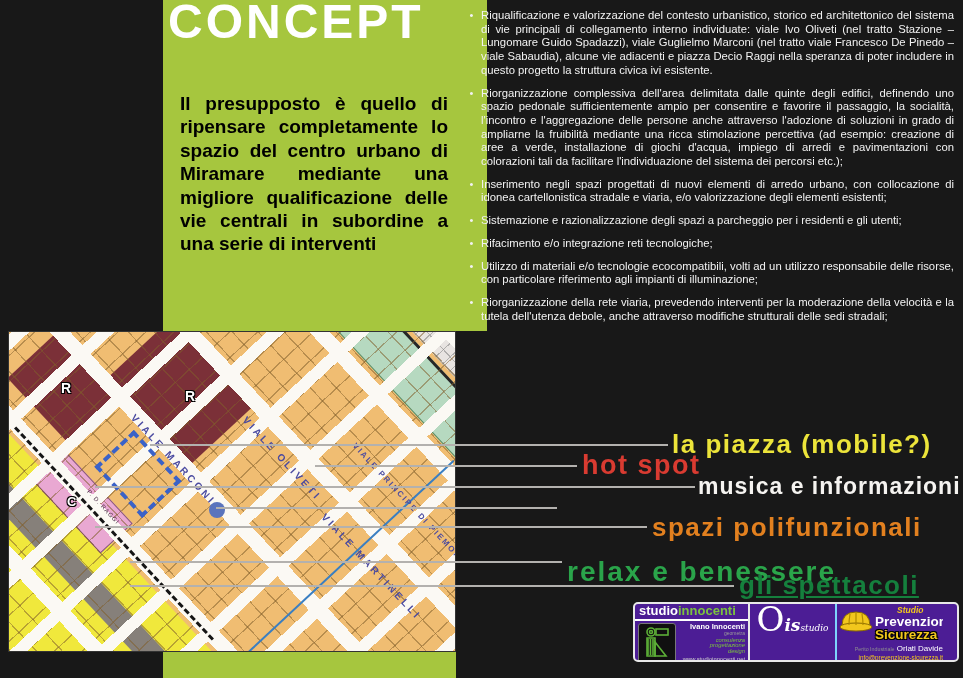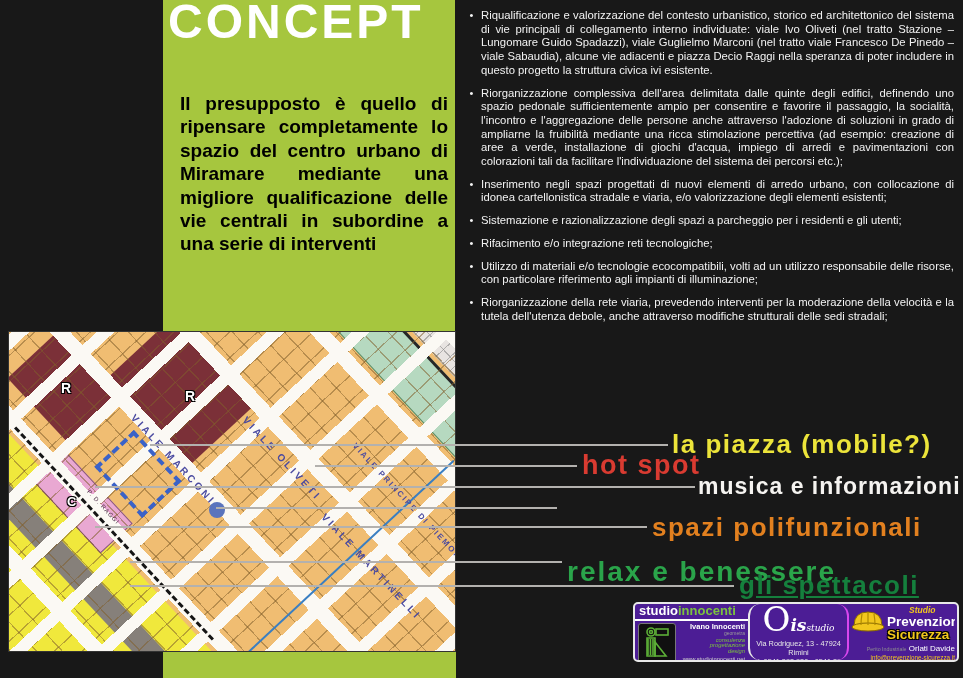--- a/index.html
+++ b/index.html
@@ -1,19 +1,19 @@
 <!DOCTYPE html>
 <html><head>
 <meta charset="utf-8">
 <style>
   html,body{margin:0;padding:0;background:#2a2a2a;}
   #stage{position:relative;width:963px;height:678px;background:#181818;overflow:hidden;
          font-family:"Liberation Sans",sans-serif;}
   
-  .green-panel{position:absolute;left:163px;top:0;width:292px;height:331px;background:#a6c63e;}
+  .green-panel{position:absolute;left:163px;top:0;width:324px;height:331px;background:#a6c63e;}
   .concept-title{position:absolute;left:5px;top:-4px;color:#fff;font-size:48px;font-weight:bold;
                  letter-spacing:3px;line-height:52px;white-space:nowrap;}
   .concept-intro{position:absolute;left:17px;top:92px;width:268px;color:#000000;font-size:19px;
                  font-weight:bold;line-height:23.4px;text-align:justify;text-align-last:left;}
   
   .bullets{position:absolute;left:462px;top:9px;width:492px;color:#f2f2f2;}
   .bullet-item{display:flex;margin-bottom:9px;font-size:11.3px;line-height:13.7px;}
   .bullet-item .dot{width:19px;flex:0 0 19px;text-align:center;font-size:11px;}
   .bullet-item .txt{flex:1;text-align:justify;text-align-last:left;}
   
@@ -69,21 +69,21 @@
   .co1{top:429px;left:672px;font-size:26px;} .co2{top:450px;left:582px;font-size:27px;}
   .co3{top:473px;left:698px;font-size:23px;letter-spacing:1px;}
   .co4{top:492px;left:562px;font-size:26px;letter-spacing:2px;}
   .co5{top:512px;left:652px;font-size:26px;} .co6{top:556px;left:567px;font-size:28px;letter-spacing:2px;}
   .co7{top:570px;left:739px;font-size:26px;}
   
   .logo-box{position:absolute;left:633px;top:602px;width:326px;height:60px;background:#4c1d95;
       border:2px solid #e8e8e8;border-radius:5px;box-sizing:border-box;display:flex;z-index:8;}
   .logo-cell{position:relative;box-sizing:border-box;overflow:hidden;}
   .cell1{width:113px;}
-  .cell2{width:101px;border-left:2px solid #e8e8e8;border-right:2px solid #d946ef;border-radius:12px;}
+  .cell2{width:89px;border-left:2px solid #e8e8e8;border-right:2px solid #7dd3fc;}
   .cell3{width:106px;}
   .c1-head{border-bottom:2px solid #fff;font-size:13px;font-weight:bold;padding:0 3px 1px 4px;line-height:14px;}
   .c1-head .w{color:#fff;} .c1-head .g{color:#7cc23f;}
   .c1-body{display:flex;padding:2px 3px 0 3px;}
   .c1-iconbox{width:36px;height:38px;background:#101010;border:1px solid #777;border-radius:3px;
       flex:0 0 36px;display:flex;align-items:center;justify-content:center;}
   .c1-right{flex:1;text-align:right;line-height:1;}
   .c1-person{color:#fff;font-size:7.5px;font-weight:bold;}
   .c1-ptitle{color:#9a9a9a;font-size:5px;}
   .c1-serv{color:#7cc23f;font-size:5.8px;font-style:italic;margin-top:2px;}
@@ -220,24 +220,20 @@
 
           </div>
         </div>
       </div>
     </div>
 
     <div class="logo-cell cell2">
       <div class="c2-logo">
         <span class="c2-o">O</span><span class="c2-is">is</span><span class="c2-studio">studio</span>
       </div>
-      <div class="c2-addr">
-        <div>Via Rodriguez, 13 - 47924  Rimini</div>
-        <div>tel. 0541 393 930 - 0541 393 939</div>
-      </div>
     </div>
 
     <div class="logo-cell cell3">
       <div class="c3-body">
         <div>
           <svg width="34" height="28" viewBox="0 0 34 28">
             <path d="M3 20 Q3 6 17 6 Q31 6 31 20 Z" fill="#f2c71d" stroke="#8a6a00" stroke-width="1"></path>
             <ellipse cx="17" cy="21" rx="16" ry="4" fill="#f2c71d" stroke="#8a6a00" stroke-width="1"></ellipse>
             <path d="M11 8 Q10 14 10 19 M17 6 Q17 13 17 19 M23 8 Q24 14 24 19" stroke="#b08a00" stroke-width="1.2" fill="none"></path>
           </svg>

